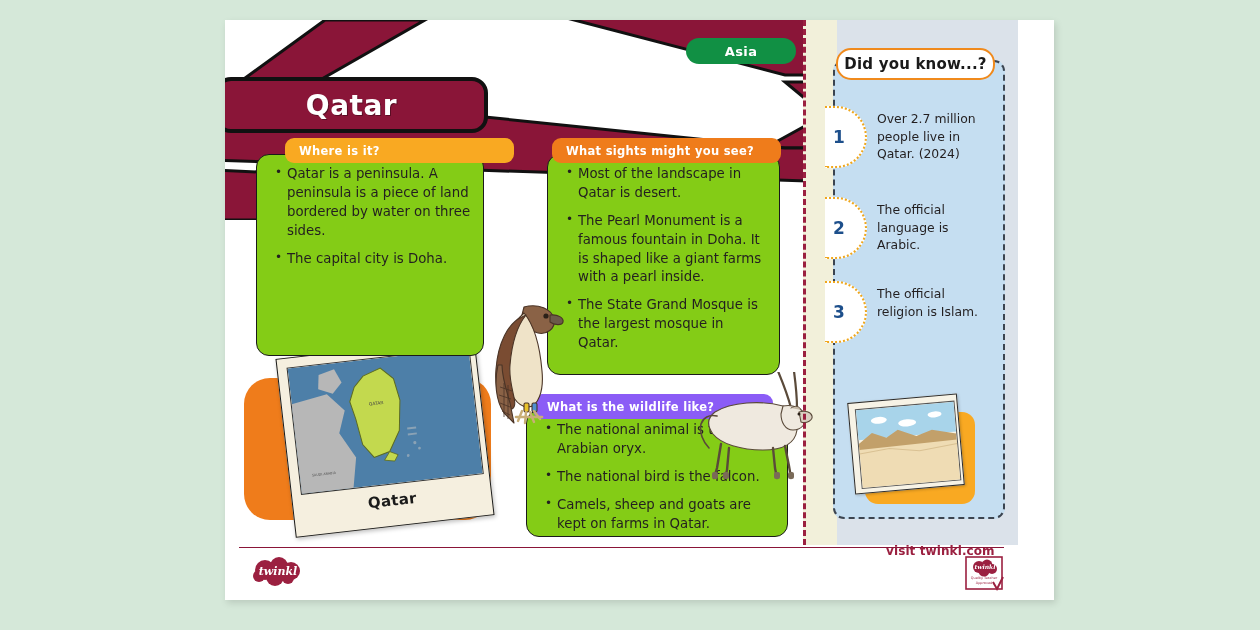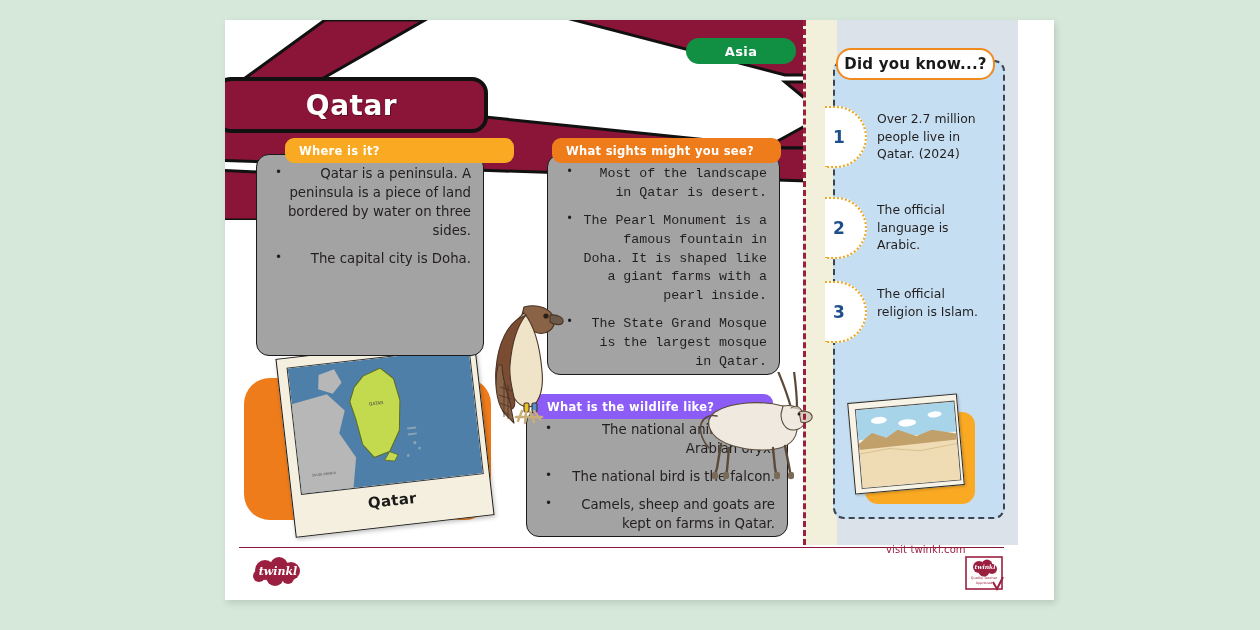--- a/index.html
+++ b/index.html
@@ -40,22 +40,22 @@
   }
 
   
   .hdr{
     position:absolute;border-radius:9px;color:#fff;
     font-size:11.5px;font-weight:bold;letter-spacing:.3px;
     display:flex;align-items:center;padding-left:14px;height:25px;z-index:6;
   }
   
   .card{
-    position:absolute;background:#a3a3a3;border:1.7px solid #1a1a1a;
-    border-radius:13px;z-index:5;text-align:right;
+    position:absolute;background:#84cc16;border:1.7px solid #1a1a1a;
+    border-radius:13px;z-index:5;
   }
   .card ul{list-style:none;margin:0;padding:10px 12px 10px 18px;}
   .card li{
     position:relative;font-size:13.3px;line-height:1.42;color:#231f20;
     margin-bottom:9px;padding-left:12px;
   }
   .card li:last-child{margin-bottom:0;}
   .card li:before{
     content:"\2022";position:absolute;left:0;top:-1px;font-size:12px;color:#231f20;
   }
@@ -135,21 +135,21 @@
   }
   #desert-photo .pic{width:98px;height:78px;display:block;border:1px solid #555;}
 
   
   #footer-rule{
     position:absolute;left:14px;top:527px;width:765px;height:0;
     border-top:1.6px solid #8a1538;z-index:11;
   }
   #twinkl-logo{position:absolute;left:26px;top:537px;width:56px;height:30px;z-index:11;}
   #visit-link{
-    position:absolute;left:661px;top:524px;font-size:10px;font-weight:normal;
+    position:absolute;left:661px;top:524px;font-size:12px;font-weight:bold;
     color:#9b2040;letter-spacing:.1px;z-index:11;
   }
   #stamp{position:absolute;left:740px;top:536px;width:40px;height:36px;z-index:11;}
 </style>
 </head>
 <body>
 
 <div id="page">
 
   <div class="flagart">
@@ -179,21 +179,21 @@
   <div class="card" style="left:31px;top:134px;width:226px;height:200px;">
     <ul>
       <li>Qatar is a peninsula. A peninsula is a piece of land bordered by water on three sides.</li>
       <li>The capital city is Doha.</li>
     </ul>
   </div>
 
   <div class="hdr" style="left:327px;top:118px;width:215px;background:#ef7c1b;">
     <span>What sights might you see?</span>
   </div>
-  <div class="card" style="left:322px;top:134px;width:231px;height:219px;font-family:Liberation Mono, monospace;">
+  <div class="card" style="left:322px;top:134px;width:231px;height:219px;">
     <ul>
       <li>Most of the landscape in Qatar is desert.</li>
       <li>The Pearl Monument is a famous fountain in Doha. It is shaped like a giant farms with a pearl inside.</li>
       <li>The State Grand Mosque is the largest mosque in Qatar.</li>
     </ul>
   </div>
 
   <div id="map-blob"></div>
   <div id="map-photo">
     <svg class="pic" viewBox="0 0 182 126">

